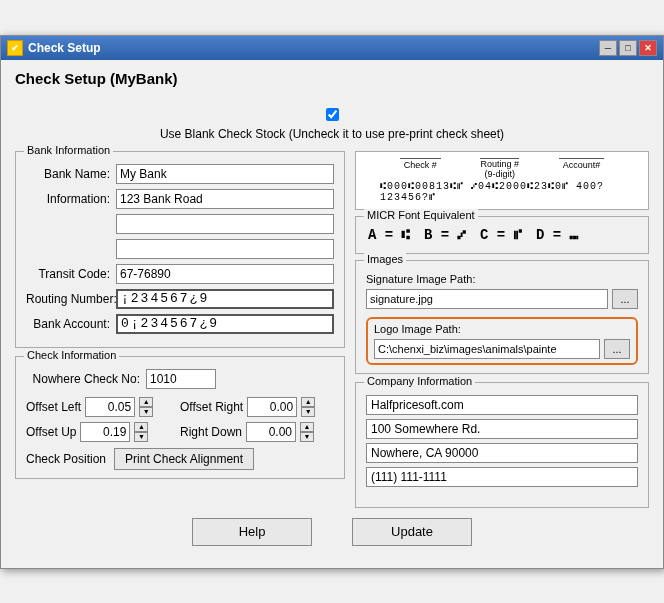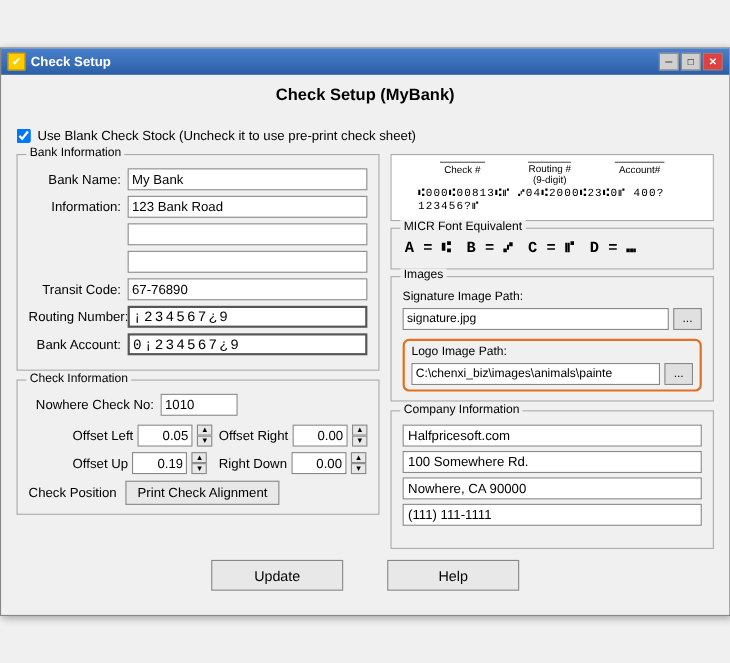--- a/index.html
+++ b/index.html
@@ -58,30 +58,30 @@
       align-items: center;
       justify-content: center;
       font-size: 9px;
       color: #000;
     }
     .title-btn.close { background: #e04040; color: white; }
     .content {
       padding: 10px 14px 10px 14px;
     }
     .main-title {
-      text-align: center;
       font-size: 15px;
       font-weight: bold;
       margin-bottom: 21px;
     }
     .checkbox-row {
       display: flex;
       align-items: center;
       gap: 6px;
       margin-bottom: 10px;
+      flex-direction: column;
     }
     .two-col {
       display: flex;
       gap: 10px;
     }
     .left-col {
       flex: 0 0 330px;
     }
     .right-col {
       flex: 1;
@@ -177,21 +177,20 @@
       border: 1px solid #aaa;
       padding: 8px 10px;
       margin-bottom: 6px;
       position: relative;
     }
     .offset-grid {
       display: grid;
       grid-template-columns: 1fr 1fr;
       gap: 5px 0;
       margin-bottom: 6px;
-      margin-left: 40px;
     }
     .offset-row {
       display: flex;
       align-items: center;
       gap: 4px;
     }
     .offset-label {
       font-size: 12px;
       white-space: nowrap;
     }
@@ -427,18 +426,18 @@
           <input type="text" class="company-input" value="Halfpricesoft.com" style="">
           <input type="text" class="company-input" value="100 Somewhere Rd." style="">
           <input type="text" class="company-input" value="Nowhere, CA 90000" style="">
           <input type="text" class="company-input" style="margin-bottom: 0px;" value="(111) 111-1111">
         </div>
 
       </div>
     </div>
 
     <div class="bottom-bar">
+      <button class="bottom-btn">Help</button>
       <button class="bottom-btn">Update</button>
-      <button class="bottom-btn">Help</button>
     </div>
 
   </div>
 </div>
 
 </body></html>

